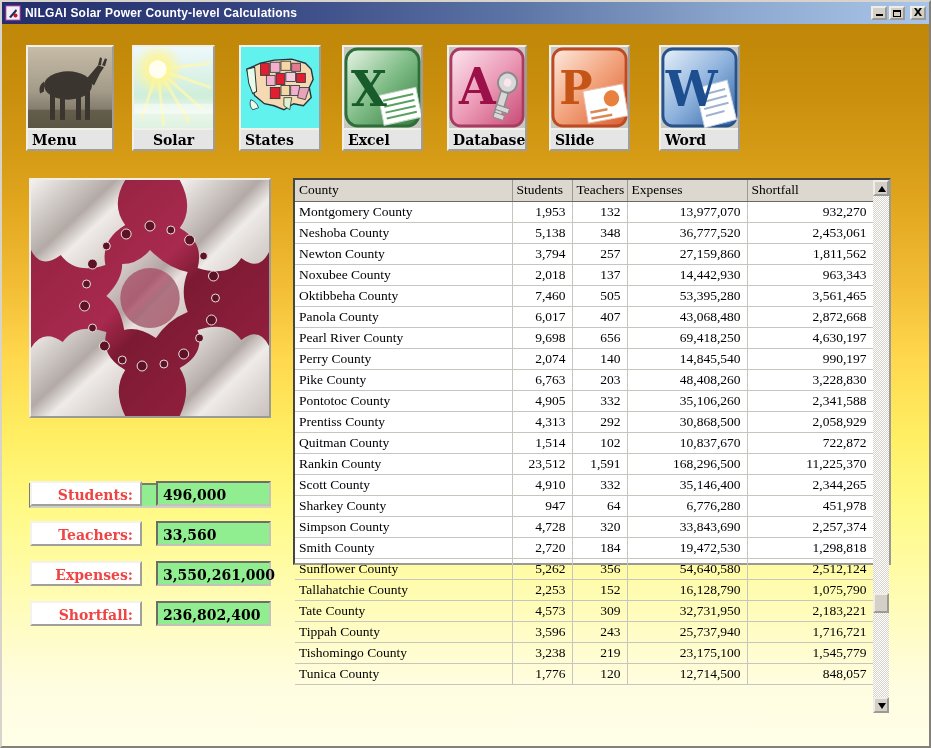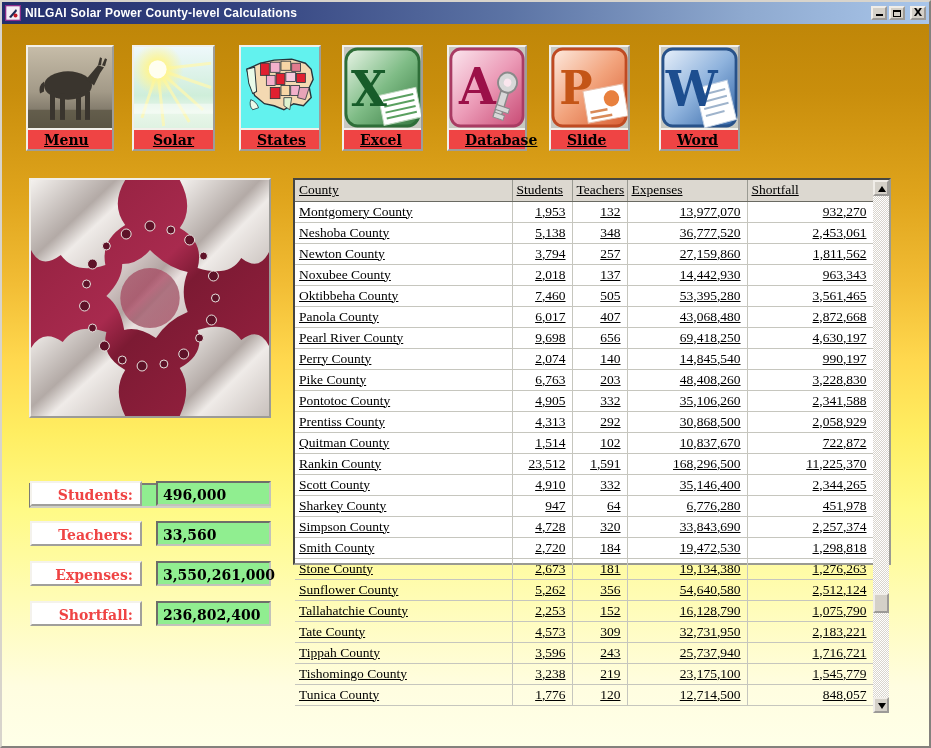--- a/index.html
+++ b/index.html
@@ -36,23 +36,23 @@
 
   
   .tool-btn {
     position: absolute; top: 43px; height: 106px;
     border: 2px outset #f2f0ea; background: #c8c8c0;
     display: flex; flex-direction: column;
   }
   .tool-img { flex: 1 1 auto; overflow: hidden; }
   .tool-img svg { display:block; width:100%; height:100%; }
   .tool-label {
-    flex: 0 0 21px; background: #ef4444; border-top: 2px outset #f2f0ea;
+    flex: 0 0 21px; background: #e5e5e5; border-top: 2px outset #f2f0ea;
     font: bold 14px "DejaVu Serif", serif; color: #000;
-    padding: 1px 0 0 16px; line-height: 18px; white-space: nowrap; text-decoration: underline;
+    padding: 1px 0 0 4px; line-height: 18px; white-space: nowrap;
   }
   .tool-label.center { text-align: center; padding-left: 0; }
 
   
   .fractal-frame {
     position: absolute; left: 27px; top: 176px; width: 242px; height: 240px;
     border: 2px outset #f0eee8; background:#96203e;
   }
   .fractal-frame svg { display:block; width:100%; height:100%; }
 
@@ -72,21 +72,21 @@
   .field-value {
     position: absolute; left: 154px; width: 115px; height: 25px;
     background: #90EE90; border: 2px inset #c2c2ba;
     font: bold 14px "DejaVu Serif", serif;
     padding: 3px 0 1px 5px; line-height: 18px; color:#000;
   }
 
   
   .table-wrap {
     position: absolute; left: 291px; top: 176px; width: 598px; height: 387px;
-    border: 2px inset #9a9a92; background: #fff; text-decoration: underline;
+    border: 2px inset #9a9a92; background: #fff;
   }
   .grid { border-collapse: collapse; table-layout: fixed; width: 578px;
           font: 13.5px "Liberation Serif", serif; color:#000; }
   .grid th {
     background: #dcd8d0; font-weight: normal; text-align: left;
     height: 21px; padding: 0 4px; border-right: 1px solid #9a9a92;
     border-bottom: 1px solid #6a6a62; overflow: hidden; white-space: nowrap;
   }
   .grid td {
     height: 21px; padding: 0 4px; border-right: 1px solid #c6c6be;
@@ -518,27 +518,20 @@
             <td class="c-num">2,257,374</td>
           </tr>
           <tr>
             <td class="c-county">Smith County</td>
             <td class="c-num">2,720</td>
             <td class="c-num">184</td>
             <td class="c-num">19,472,530</td>
             <td class="c-num">1,298,818</td>
           </tr>
           <tr>
-            <td class="c-county">Stone County</td>
-            <td class="c-num">2,673</td>
-            <td class="c-num">181</td>
-            <td class="c-num">19,134,380</td>
-            <td class="c-num">1,276,263</td>
-          </tr>
-          <tr>
             <td class="c-county">Sunflower County</td>
             <td class="c-num">5,262</td>
             <td class="c-num">356</td>
             <td class="c-num">54,640,580</td>
             <td class="c-num">2,512,124</td>
           </tr>
           <tr>
             <td class="c-county">Tallahatchie County</td>
             <td class="c-num">2,253</td>
             <td class="c-num">152</td>

